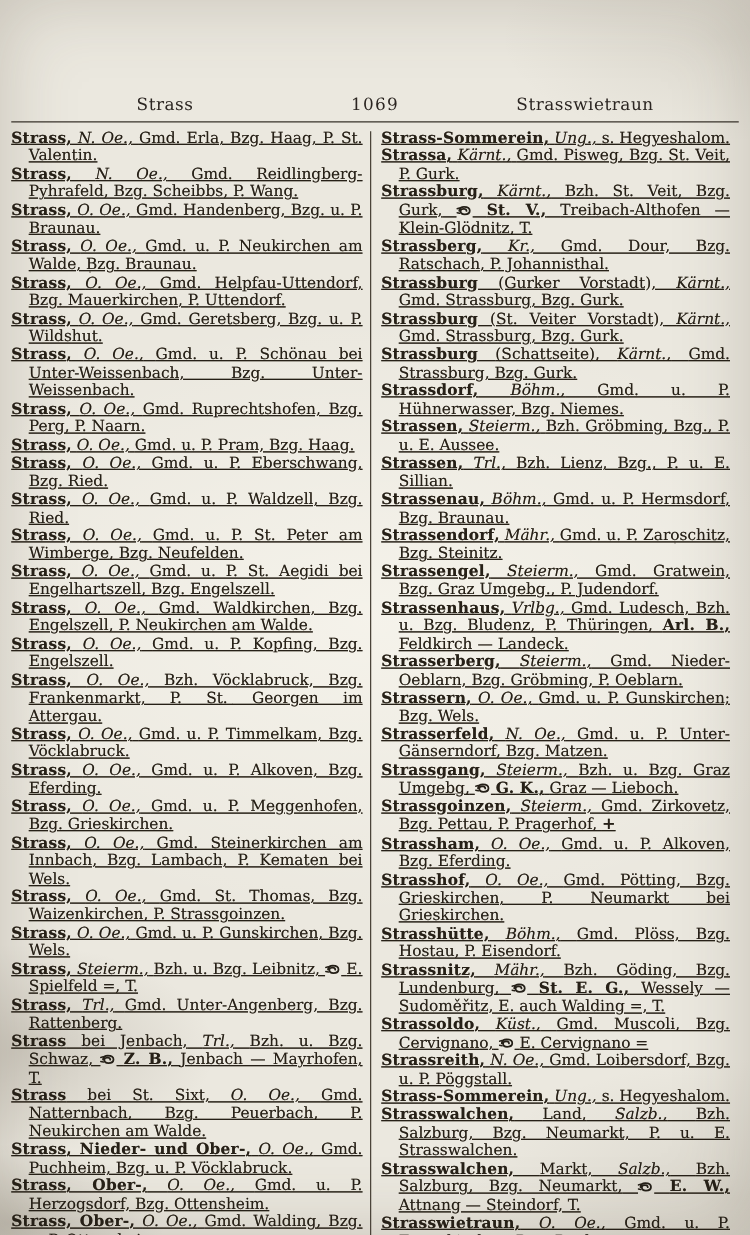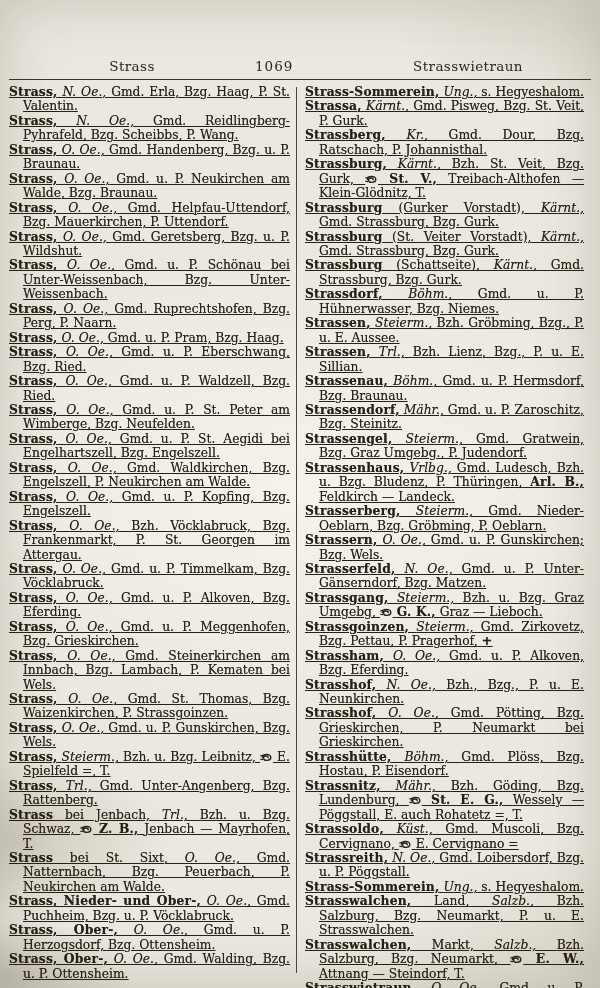--- a/index.html
+++ b/index.html
@@ -23,21 +23,21 @@
     box-shadow:inset 0 0 60px rgba(90,80,65,.25);
     color:#262017;
   }
   .page{padding:12px 9px;}
   .header{
     display:flex;align-items:baseline;
     padding-top:46px;
     font-size:13.5px;letter-spacing:.4px;color:#2b2521;
   }
   .header .h-side{flex:1;text-align:center;}
-  .header .h-num{width:90px;text-align:left;letter-spacing:1px;}
+  .header .h-num{width:90px;text-align:center;letter-spacing:1px;margin-top:18px;}
   .header-rule{
     border:none;border-top:1.6px solid #39332b;
     margin:5px 0 0 0;
   }
   .cols{
     display:flex;align-items:stretch;
     padding-top:5px;
     height:900px;
     text-decoration:underline;
   }
@@ -116,27 +116,27 @@
 </span> <span class="b">Z. B.,</span> <span class="r">Jenbach — Mayrhofen, T.</span></div>
         <div class="entry"><span class="b">Strass</span> <span class="r">bei St. Sixt,</span> <span class="i">O. Oe.,</span> <span class="r">Gmd. Natternbach, Bzg. Peuerbach, P. Neukirchen am Walde.</span></div>
         <div class="entry"><span class="b">Strass, Nieder- und Ober-,</span> <span class="i">O. Oe.,</span> <span class="r">Gmd. Puchheim, Bzg. u. P. Vöcklabruck.</span></div>
         <div class="entry"><span class="b">Strass, Ober-,</span> <span class="i">O. Oe.,</span> <span class="r">Gmd. u. P. Herzogsdorf, Bzg. Ottensheim.</span></div>
         <div class="entry"><span class="b">Strass, Ober-,</span> <span class="i">O. Oe.,</span> <span class="r">Gmd. Walding, Bzg. u. P. Ottensheim.</span></div>
       </div>
     <div class="col-divider"></div>
     <div class="col col-right">
         <div class="entry"><span class="b">Strass-Sommerein,</span> <span class="i">Ung.,</span> <span class="r">s. Hegyeshalom.</span></div>
         <div class="entry"><span class="b">Strassa,</span> <span class="i">Kärnt.,</span> <span class="r">Gmd. Pisweg, Bzg. St. Veit, P. Gurk.</span></div>
-        <div class="entry"><span class="b">Strassberg,</span> <span class="i">Kr.,</span> <span class="r">Gmd. Dour, Bzg. Ratschach, P. Johannisthal.</span></div>
         <div class="entry"><span class="b">Strassburg,</span> <span class="i">Kärnt.,</span> <span class="r">Bzh. St. Veit, Bzg. Gurk,</span> <span class="ph">
   <svg width="13" height="9" viewBox="0 0 13 9" aria-hidden="true">
     <path d="M2.4 4.6 C2.4 2.4 4.2 1.4 6.2 1.4 C9.2 1.4 10.8 2.9 10.8 4.5 C10.8 6.2 9.2 7.4 6.7 7.4 C4.8 7.4 3.5 6.4 3.5 5 C3.5 3.7 4.7 3 6 3 C7.3 3 8.2 3.7 8.2 4.7" stroke="#241f17" stroke-width="1.4" fill="none" stroke-linecap="round"></path>
     <path d="M0.6 3 L2.7 2.3 M0.6 6.2 L2.7 6.6" stroke="#241f17" stroke-width="1.1" stroke-linecap="round"></path>
   </svg>
 </span> <span class="b">St. V.,</span> <span class="r">Treibach-Althofen — Klein-Glödnitz, T.</span></div>
+        <div class="entry"><span class="b">Strassberg,</span> <span class="i">Kr.,</span> <span class="r">Gmd. Dour, Bzg. Ratschach, P. Johannisthal.</span></div>
         <div class="entry"><span class="b">Strassburg</span> <span class="r">(Gurker Vorstadt),</span> <span class="i">Kärnt.,</span> <span class="r">Gmd. Strassburg, Bzg. Gurk.</span></div>
         <div class="entry"><span class="b">Strassburg</span> <span class="r">(St. Veiter Vorstadt),</span> <span class="i">Kärnt.,</span> <span class="r">Gmd. Strassburg, Bzg. Gurk.</span></div>
         <div class="entry"><span class="b">Strassburg</span> <span class="r">(Schattseite),</span> <span class="i">Kärnt.,</span> <span class="r">Gmd. Strassburg, Bzg. Gurk.</span></div>
         <div class="entry"><span class="b">Strassdorf,</span> <span class="i">Böhm.,</span> <span class="r">Gmd. u. P. Hühnerwasser, Bzg. Niemes.</span></div>
         <div class="entry"><span class="b">Strassen,</span> <span class="i">Steierm.,</span> <span class="r">Bzh. Gröbming, Bzg., P. u. E. Aussee.</span></div>
         <div class="entry"><span class="b">Strassen,</span> <span class="i">Trl.,</span> <span class="r">Bzh. Lienz, Bzg., P. u. E. Sillian.</span></div>
         <div class="entry"><span class="b">Strassenau,</span> <span class="i">Böhm.,</span> <span class="r">Gmd. u. P. Hermsdorf, Bzg. Braunau.</span></div>
         <div class="entry"><span class="b">Strassendorf,</span> <span class="i">Mähr.,</span> <span class="r">Gmd. u. P. Zaroschitz, Bzg. Steinitz.</span></div>
         <div class="entry"><span class="b">Strassengel,</span> <span class="i">Steierm.,</span> <span class="r">Gmd. Gratwein, Bzg. Graz Umgebg., P. Judendorf.</span></div>
         <div class="entry"><span class="b">Strassenhaus,</span> <span class="i">Vrlbg.,</span> <span class="r">Gmd. Ludesch, Bzh. u. Bzg. Bludenz, P. Thüringen,</span> <span class="b">Arl. B.,</span> <span class="r">Feldkirch — Landeck.</span></div>
@@ -144,29 +144,28 @@
         <div class="entry"><span class="b">Strassern,</span> <span class="i">O. Oe.,</span> <span class="r">Gmd. u. P. Gunskirchen; Bzg. Wels.</span></div>
         <div class="entry"><span class="b">Strasserfeld,</span> <span class="i">N. Oe.,</span> <span class="r">Gmd. u. P. Unter-Gänserndorf, Bzg. Matzen.</span></div>
         <div class="entry"><span class="b">Strassgang,</span> <span class="i">Steierm.,</span> <span class="r">Bzh. u. Bzg. Graz Umgebg,</span> <span class="ph">
   <svg width="13" height="9" viewBox="0 0 13 9" aria-hidden="true">
     <path d="M2.4 4.6 C2.4 2.4 4.2 1.4 6.2 1.4 C9.2 1.4 10.8 2.9 10.8 4.5 C10.8 6.2 9.2 7.4 6.7 7.4 C4.8 7.4 3.5 6.4 3.5 5 C3.5 3.7 4.7 3 6 3 C7.3 3 8.2 3.7 8.2 4.7" stroke="#241f17" stroke-width="1.4" fill="none" stroke-linecap="round"></path>
     <path d="M0.6 3 L2.7 2.3 M0.6 6.2 L2.7 6.6" stroke="#241f17" stroke-width="1.1" stroke-linecap="round"></path>
   </svg>
 </span> <span class="b">G. K.,</span> <span class="r">Graz — Lieboch.</span></div>
         <div class="entry"><span class="b">Strassgoinzen,</span> <span class="i">Steierm.,</span> <span class="r">Gmd. Zirkovetz, Bzg. Pettau, P. Pragerhof,</span> <span class="x">+</span></div>
         <div class="entry"><span class="b">Strassham,</span> <span class="i">O. Oe.,</span> <span class="r">Gmd. u. P. Alkoven, Bzg. Eferding.</span></div>
-        <div class="entry"><span class="b">Strasshof,</span> <span class="i">N. Oe.,</span> <span class="r">Bzh., Bzg., P. u. E. Neunkirchen.</span></div>
         <div class="entry"><span class="b">Strasshof,</span> <span class="i">O. Oe.,</span> <span class="r">Gmd. Pötting, Bzg. Grieskirchen, P. Neumarkt bei Grieskirchen.</span></div>
         <div class="entry"><span class="b">Strasshütte,</span> <span class="i">Böhm.,</span> <span class="r">Gmd. Plöss, Bzg. Hostau, P. Eisendorf.</span></div>
         <div class="entry"><span class="b">Strassnitz,</span> <span class="i">Mähr.,</span> <span class="r">Bzh. Göding, Bzg. Lundenburg,</span> <span class="ph">
   <svg width="13" height="9" viewBox="0 0 13 9" aria-hidden="true">
     <path d="M2.4 4.6 C2.4 2.4 4.2 1.4 6.2 1.4 C9.2 1.4 10.8 2.9 10.8 4.5 C10.8 6.2 9.2 7.4 6.7 7.4 C4.8 7.4 3.5 6.4 3.5 5 C3.5 3.7 4.7 3 6 3 C7.3 3 8.2 3.7 8.2 4.7" stroke="#241f17" stroke-width="1.4" fill="none" stroke-linecap="round"></path>
     <path d="M0.6 3 L2.7 2.3 M0.6 6.2 L2.7 6.6" stroke="#241f17" stroke-width="1.1" stroke-linecap="round"></path>
   </svg>
-</span> <span class="b">St. E. G.,</span> <span class="r">Wessely — Pöggstall, E. auch Rohatetz =, T.</span></div>
+</span> <span class="b">St. E. G.,</span> <span class="r">Wessely — Sudoměřitz, E. auch Walding =, T.</span></div>
         <div class="entry"><span class="b">Strassoldo,</span> <span class="i">Küst.,</span> <span class="r">Gmd. Muscoli, Bzg. Cervignano,</span> <span class="ph">
   <svg width="13" height="9" viewBox="0 0 13 9" aria-hidden="true">
     <path d="M2.4 4.6 C2.4 2.4 4.2 1.4 6.2 1.4 C9.2 1.4 10.8 2.9 10.8 4.5 C10.8 6.2 9.2 7.4 6.7 7.4 C4.8 7.4 3.5 6.4 3.5 5 C3.5 3.7 4.7 3 6 3 C7.3 3 8.2 3.7 8.2 4.7" stroke="#241f17" stroke-width="1.4" fill="none" stroke-linecap="round"></path>
     <path d="M0.6 3 L2.7 2.3 M0.6 6.2 L2.7 6.6" stroke="#241f17" stroke-width="1.1" stroke-linecap="round"></path>
   </svg>
 </span> <span class="r">E. Cervignano =</span></div>
         <div class="entry"><span class="b">Strassreith,</span> <span class="i">N. Oe.,</span> <span class="r">Gmd. Loibersdorf, Bzg. u. P. Pöggstall.</span></div>
         <div class="entry"><span class="b">Strass-Sommerein,</span> <span class="i">Ung.,</span> <span class="r">s. Hegyeshalom.</span></div>
         <div class="entry"><span class="b">Strasswalchen,</span> <span class="r">Land,</span> <span class="i">Salzb.,</span> <span class="r">Bzh. Salzburg, Bzg. Neumarkt, P. u. E. Strasswalchen.</span></div>
         <div class="entry"><span class="b">Strasswalchen,</span> <span class="r">Markt,</span> <span class="i">Salzb.,</span> <span class="r">Bzh. Salzburg, Bzg. Neumarkt,</span> <span class="ph">

